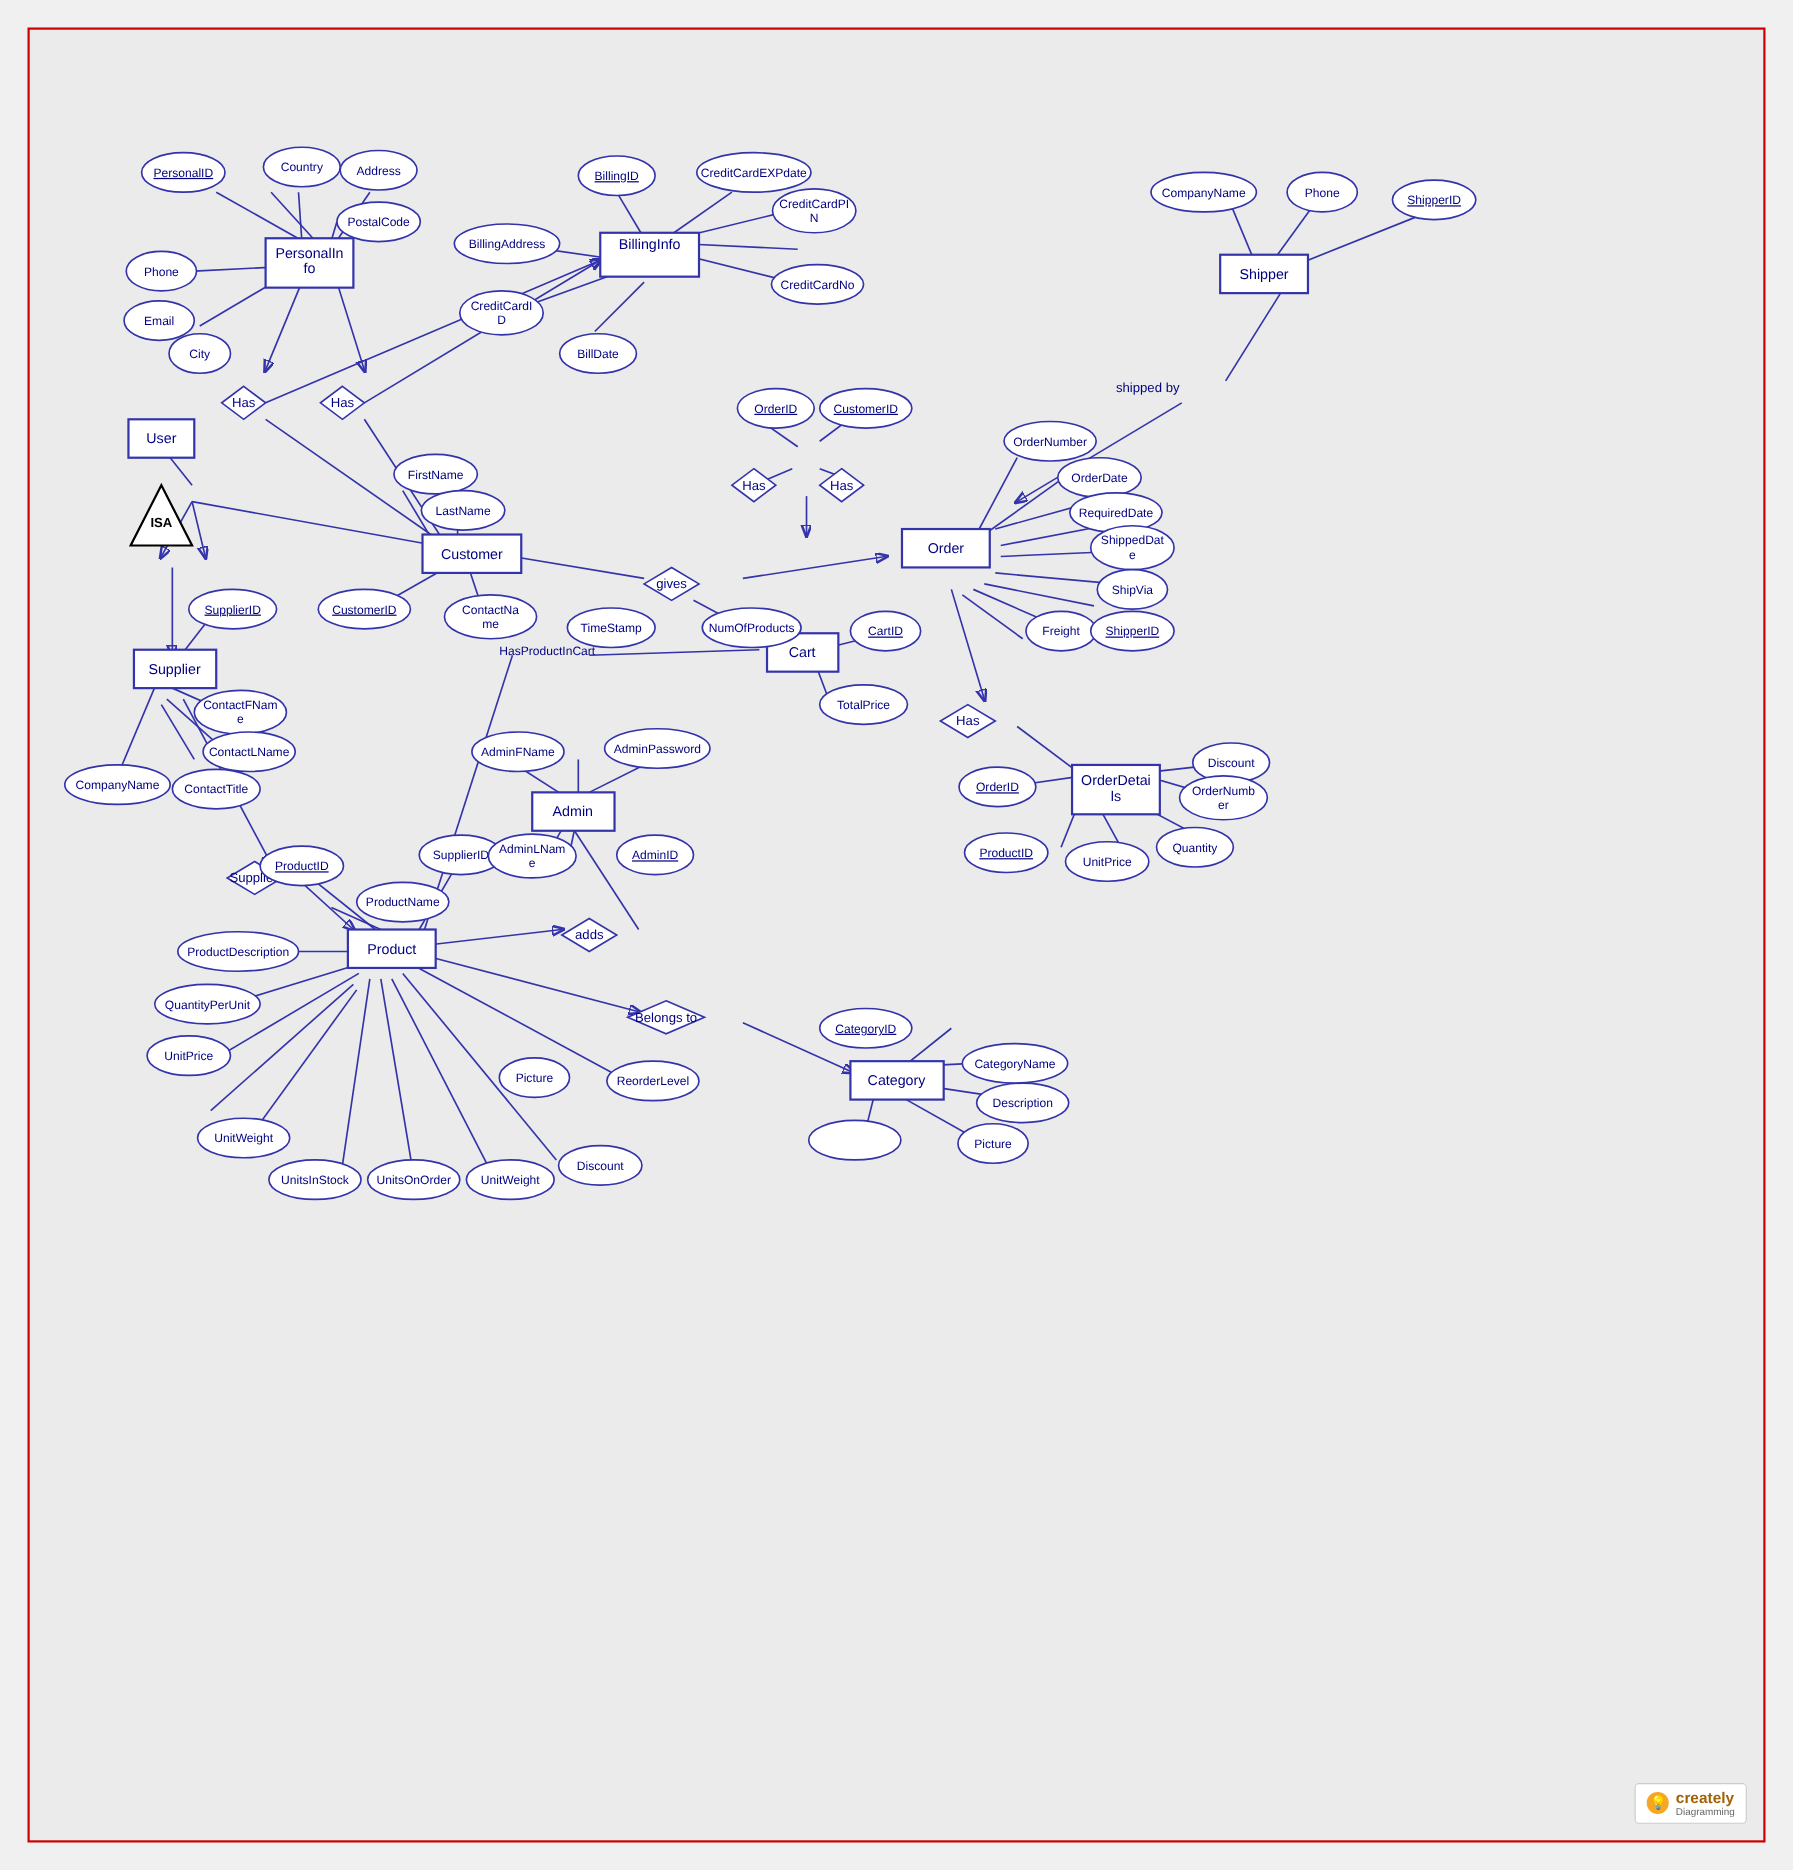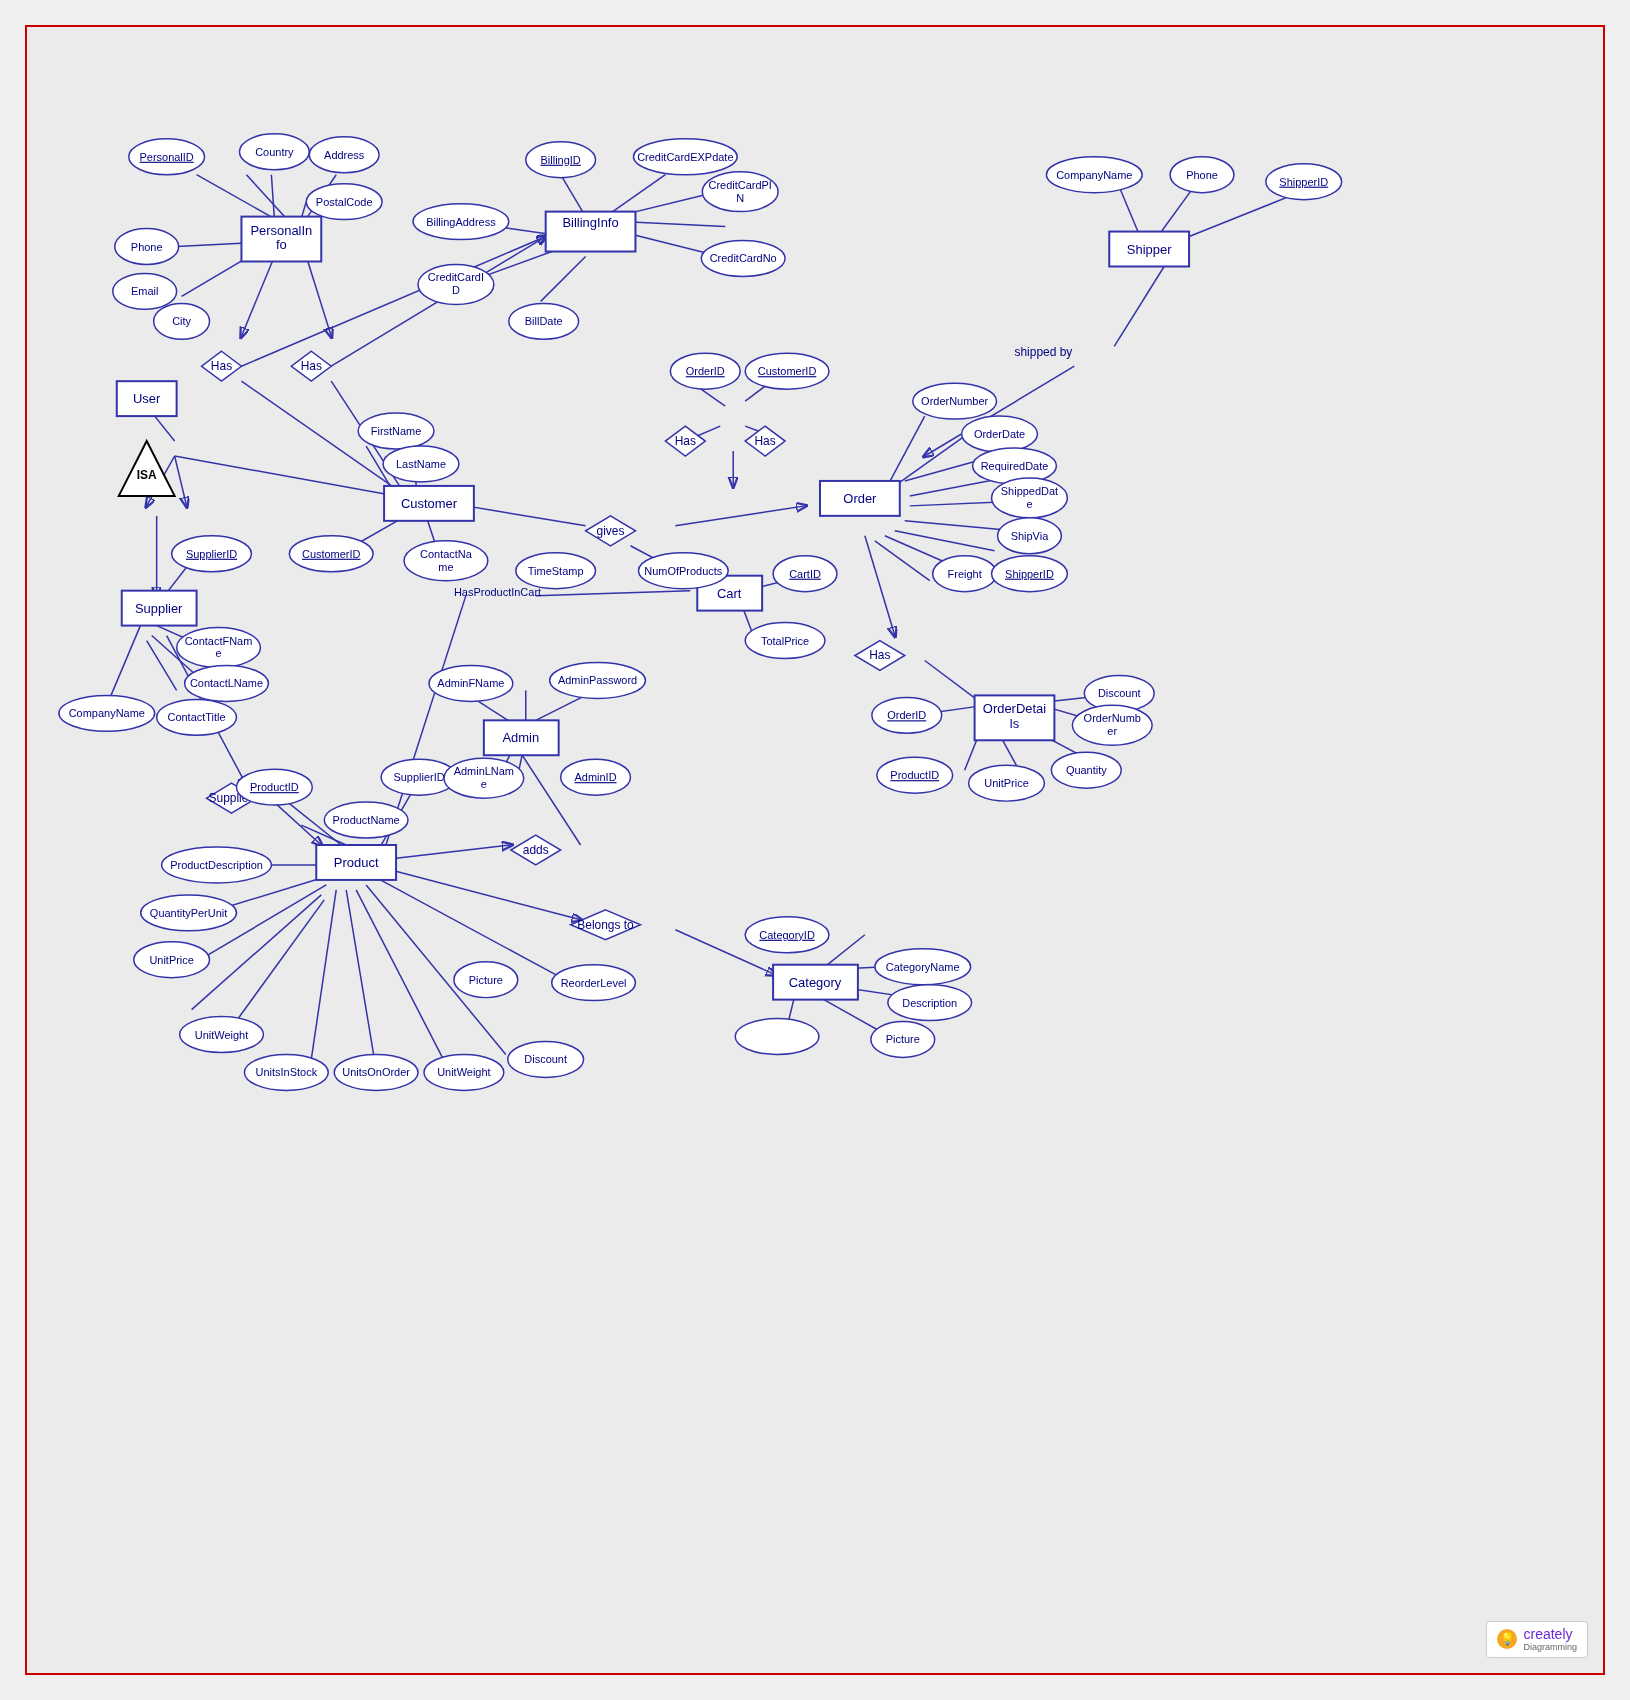--- a/index.html
+++ b/index.html
@@ -99,22 +99,22 @@
       height: 20px;
       background: #f5a623;
       border-radius: 50%;
       display: flex;
       align-items: center;
       justify-content: center;
       font-size: 12px;
     }
     #watermark .brand {
       font-size: 14px;
-      font-weight: normal;
-      color: #6d28d9;
+      font-weight: bold;
+      color: #a16207;
       line-height: 1.1;
     }
     #watermark .sub {
       font-size: 9px;
       color: #666;
     }
   </style>
 </head>
 <body>
 

